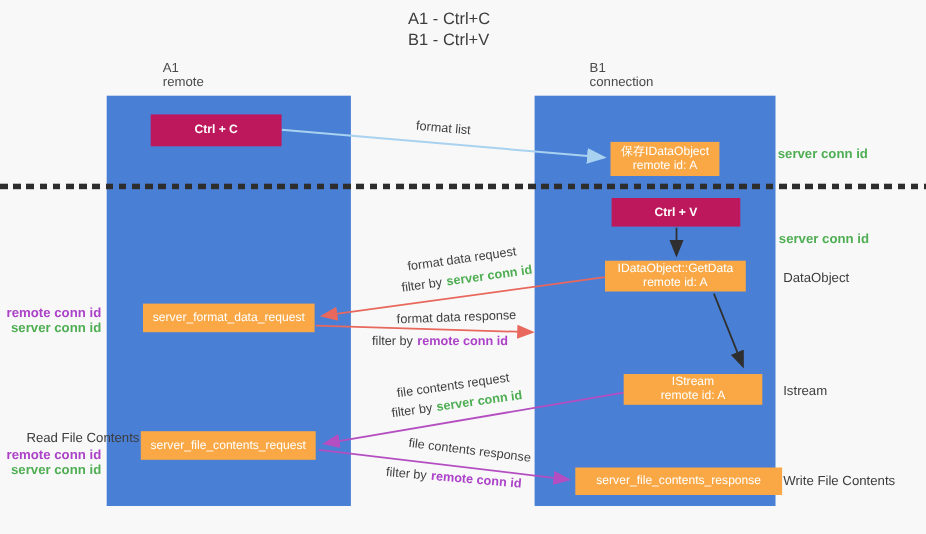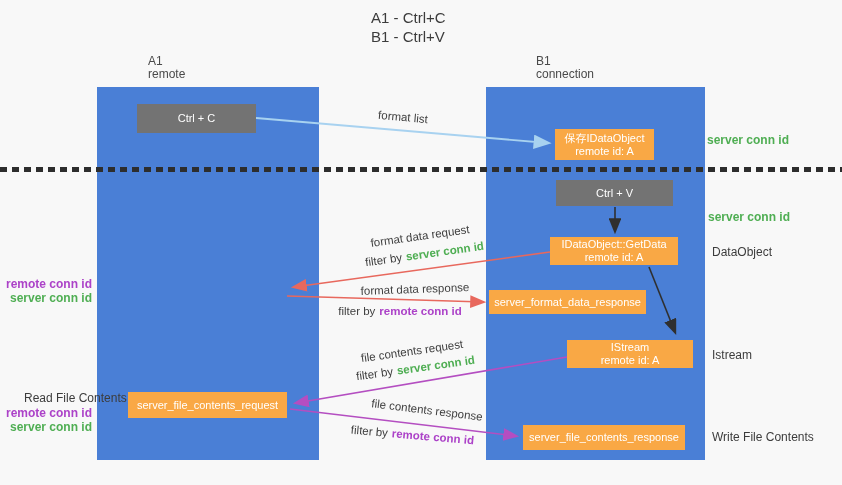--- a/index.html
+++ b/index.html
@@ -16,21 +16,21 @@
   .col-rect.a { left:97px; width:222px; }
   .col-rect.b { left:486px; width:219px; }
 
   .divider { position:absolute; left:0; top:167px; width:842px; height:5px; z-index:5;
              background:repeating-linear-gradient(to right, #2d2d2d 0 7px, transparent 7px 12px); }
 
   svg.arrows { position:absolute; left:0; top:0; z-index:3; }
 
   .node { position:absolute; z-index:4; display:flex; flex-direction:column; align-items:center;
           justify-content:center; color:#ffffff; font-size:11px; line-height:13px; text-align:center; }
-  .node.green  { background:#737373; }
+  .node.green  { background:#be185d;font-weight:bold; }
   .node.orange { background:#f9a845; }
 
   .edge-label { position:absolute; z-index:6; font-size:11.5px; color:#3f3f3f; text-align:center; white-space:nowrap; }
   .filter-prefix { margin-right:4px; }
   .conn-green  { color:#4fae53; font-weight:bold; }
   .conn-purple { color:#ac42c8; font-weight:bold; }
 
   .side-label { position:absolute; z-index:6; font-size:12px; white-space:nowrap; color:#3c3c3c; }
   .side-label.bold-green  { color:#4fae53; font-weight:bold; }
   .side-label.bold-purple { color:#ac42c8; font-weight:bold; }
@@ -95,35 +95,35 @@
 
   <div class="node green" style="left:556px; top:180px; width:117px; height:26px;">
     <div>Ctrl + V</div>
   </div>
 
   <div class="node orange" style="left:550px; top:237px; width:128px; height:28px;">
     <div>IDataObject::GetData</div>
     <div>remote id: A</div>
   </div>
 
+  <div class="node orange" style="left:130px; top:276px; width:156px; height:26px;">
+    <div>server_format_data_request</div>
+  </div>
 
-  <div class="node orange" style="left:489px; top:290px; width:157px; height:24px;">
-    <div>server_format_data_response</div>
-  </div>
 
   <div class="node orange" style="left:567px; top:340px; width:126px; height:28px;">
     <div>IStream</div>
     <div>remote id: A</div>
   </div>
 
   <div class="node orange" style="left:128px; top:392px; width:159px; height:26px;">
     <div>server_file_contents_request</div>
   </div>
 
-  <div class="node orange" style="left:523px; top:425px; width:162px; height:25px;">
+  <div class="node orange" style="left:523px; top:425px; width:188px; height:25px;">
     <div>server_file_contents_response</div>
   </div>
 
   <div class="edge-label" style="left:368px; top:111px; width:70px; transform:rotate(5deg);">format list</div>
 
   <div class="edge-label" style="left:355px; top:230px; width:130px; transform:rotate(-8deg);">format data request</div>
 
   <div class="edge-label" style="left:352px; top:248px; width:145px; transform:rotate(-8deg);">
     <span class="filter-prefix">filter by</span><span class="conn-green">server conn id</span>
   </div>

